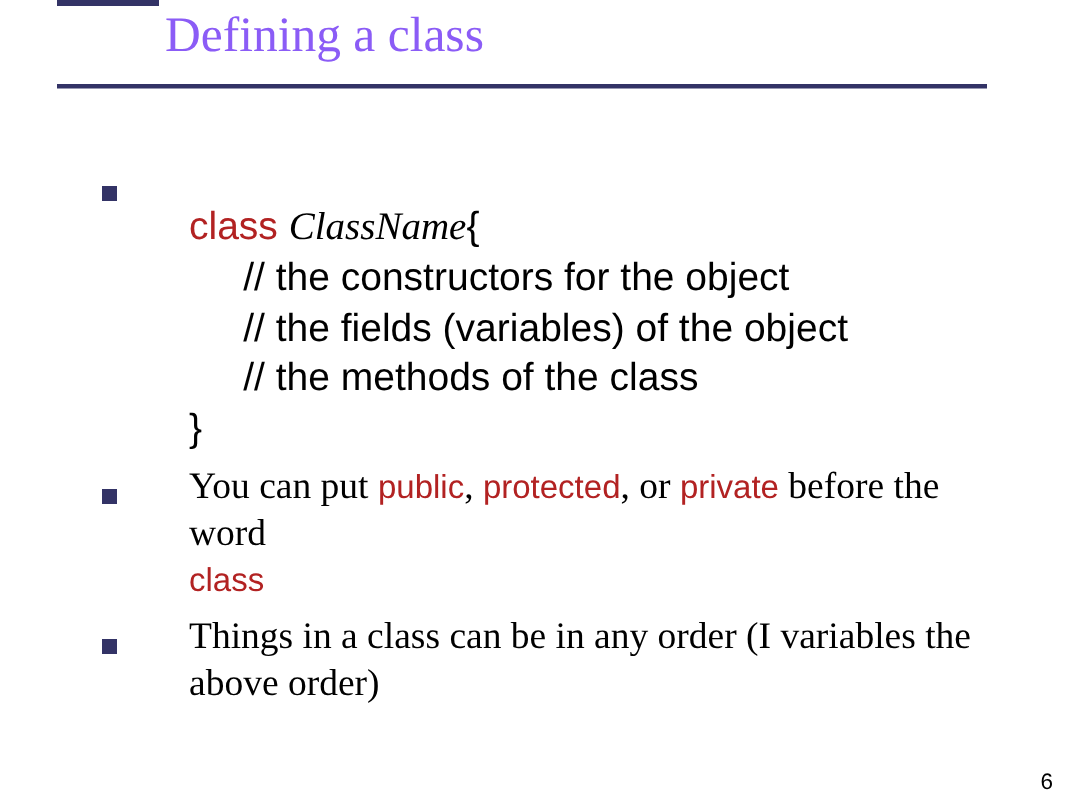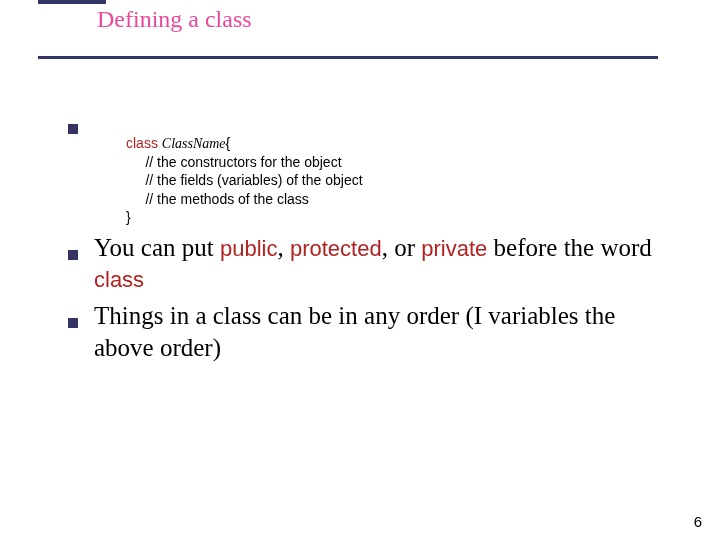--- a/index.html
+++ b/index.html
@@ -29,58 +29,59 @@
     position: absolute;
     top: 56px;
     left: 38px;
     width: 620px;
     height: 3px;
     background: #333366;
   }
   .title {
     position: absolute;
     top: 6px;
-    left: 97px;
-    font-size: 24px;
-    color: #ec4899;
+    left: 110px;
+    font-size: 33px;
+    color: #8b5cf6;
   }
   .content {
     position: absolute;
     top: 120px;
     left: 68px;
     width: 600px;
   }
   .bullet-row {
     display: flex;
     align-items: baseline;
     margin-top: 0;
   }
   .bullet-row.gap-top {
     margin-top: 6px;
+    gap: 32px;
   }
   .bullet-sq {
     display: inline-block;
     width: 10px;
     height: 10px;
     background: #333366;
     margin-right: 16px;
     position: relative;
     top: 4px;
     flex-shrink: 0;
   }
   .b1-text {
     font-size: 25px;
     color: #000;
     line-height: 1.25;
   }
   .code-block {
     margin-left: 58px;
     margin-top: 4px;
     font-family: Verdana, Geneva, sans-serif;
-    font-size: 14px;
+    font-size: 26px;
     color: #000;
     line-height: 1.3;
   }
   .code-line { white-space: pre; }
   .kwd { color: #b22222; }
   .em-it { font-style: italic; font-family: "Times New Roman", Times, serif; }
   .mix {
     font-size: 25px;
     color: #000;
     line-height: 1.25;

